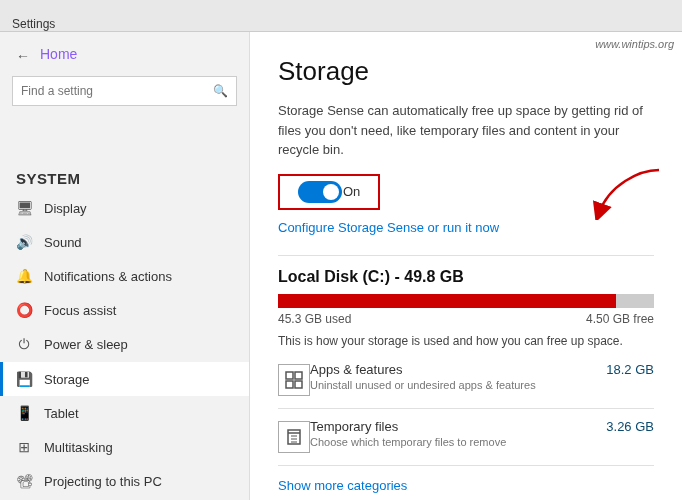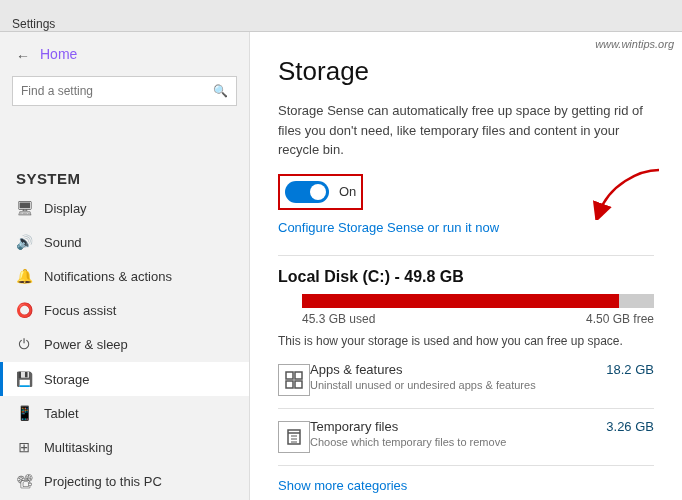--- a/index.html
+++ b/index.html
@@ -198,21 +198,20 @@
 
     .section-heading {
       font-size: 16px;
       font-weight: 600;
       color: #111;
       margin-bottom: 8px;
     }
 
     .disk-bar-container {
       margin-bottom: 8px;
-      margin-left: 24px;
     }
 
     .disk-bar {
       height: 14px;
       background: #ccc;
       border-radius: 0;
       overflow: hidden;
       margin-bottom: 4px;
     }
 
@@ -382,21 +381,21 @@
 
     <div class="main">
 
       <div class="watermark">www.wintips.org</div>
 
       <h1 class="page-title">Storage</h1>
 
       <p class="description-text">Storage Sense can automatically free up space by getting rid of files you don't need, like temporary files and content in your recycle bin.</p>
 
       
-      <div style="display:inline-flex; align-items:center; gap:10px; border: 2px solid #cc0000; padding: 5px 5px; margin-bottom: 6px;">
+      <div style="display:inline-flex; align-items:center; gap:1px; border: 2px solid #cc0000; padding: 5px 18px; margin-bottom: 6px;">
         <div class="toggle-switch">
           <div class="toggle-knob"></div>
         </div>
         <span class="toggle-label">On</span>
       </div>
 
       
       <div class="arrow-container">
         <a class="configure-link">Configure Storage Sense or run it now</a>
 

